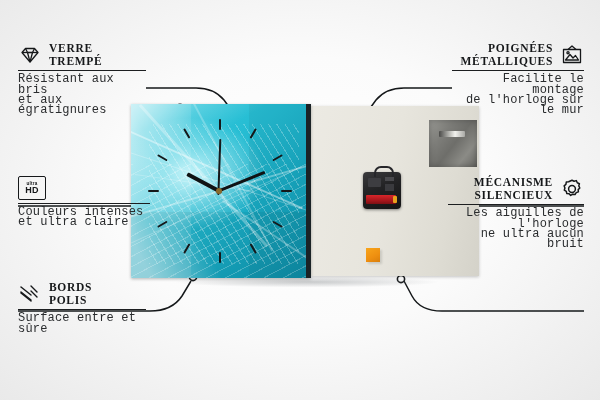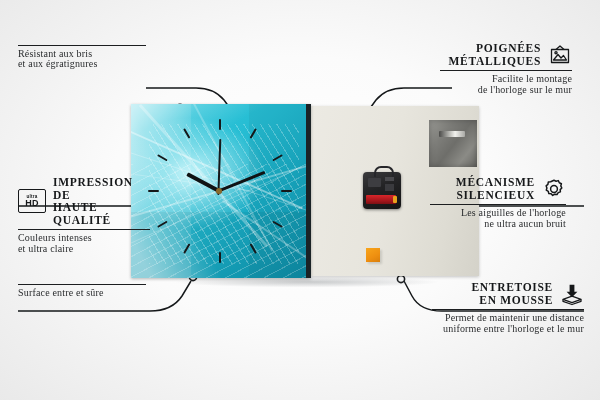--- a/index.html
+++ b/index.html
@@ -107,28 +107,28 @@
   .f-right .f-head{justify-content:flex-end;}
   .f-title{
     font-family:"Liberation Serif",serif;font-weight:bold;
     font-size:11.5px;line-height:12.6px;letter-spacing:.7px;color:#16181a;
     text-transform:uppercase;white-space:pre-line;
   }
   .f-icon{width:24px;height:24px;flex:0 0 24px;color:#16181a;}
   .f-icon svg{display:block;width:24px;height:24px;}
   .f-rule{height:1px;background:#1c1e20;margin:3px 0 3px;}
   .f-desc{
-    font-family:Liberation Serif, serif;font-size:10px;line-height:10.4px;
+    font-family:Liberation Mono, monospace;font-size:12px;line-height:10.4px;
     color:#2a2c2e;white-space:pre-line;letter-spacing:.18px;
   }
   #feat-verre{left:18px;top:42px;width:128px;}
   #feat-impression{left:18px;top:176px;width:132px;}
   #feat-bords{left:18px;top:281px;width:128px;}
-  #feat-poignees{left:440px;top:42px;width:132px;}
-  #feat-mecanisme{left:430px;top:176px;width:136px;}
+  #feat-poignees{left:452px;top:42px;width:132px;}
+  #feat-mecanisme{left:448px;top:176px;width:136px;}
   #feat-entretoise{left:432px;top:281px;width:152px;}
   .hd-badge{
     width:26px;height:22px;border:1.4px solid #16181a;border-radius:2px;
     display:flex;flex-direction:column;align-items:center;justify-content:center;
     flex:0 0 26px;
   }
   .hd-ultra{font-family:"Liberation Sans",sans-serif;font-size:4.6px;font-weight:bold;letter-spacing:.2px;color:#16181a;line-height:5px;}
   .hd-hd{font-family:"Liberation Sans",sans-serif;font-size:9px;font-weight:bold;letter-spacing:.2px;color:#16181a;line-height:9.5px;}
   #leaders{position:absolute;left:0;top:0;width:600px;height:400px;}
 </style>
@@ -205,40 +205,64 @@
         <div class="tick" style="transform:rotate(330deg) translateY(-72px);"></div>
         <div class="hand" id="hand-hour"></div>
         <div class="hand" id="hand-minute"></div>
         <div class="hand" id="hand-second"></div>
         <div id="cap"></div>
       </div>
     </div>
   </div>
 
   <div class="feature f-left" id="feat-verre">
+    <div class="f-head">
+      <span class="f-icon">
+        <svg viewBox="0 0 24 24" fill="none" stroke="currentColor" stroke-width="1.3" stroke-linejoin="round">
+          <path d="M4 9.5 L7.5 5.5 H16.5 L20 9.5 L12 19 Z"></path>
+          <path d="M4 9.5 H20"></path>
+            <path d="M7.5 5.5 L9.5 9.5 L12 19"></path>
+            <path d="M16.5 5.5 L14.5 9.5 L12 19"></path>
+          <path d="M9.5 9.5 H14.5"></path>
+        </svg>
+      </span>
+      <span class="f-title">VERRE
+TREMPÉ</span>
+    </div>
     <div class="f-rule"></div>
     <div class="f-desc">Résistant aux bris
 et aux égratignures</div>
   </div>
 
   <div class="feature f-left" id="feat-impression">
     <div class="f-head">
       <span class="hd-badge">
         <span class="hd-ultra">ultra</span>
         <span class="hd-hd">HD</span>
       </span>
-      <span class="f-title">IMPRESSION DE
-HAUTE QUALITÉ</span>
     </div>
     <div class="f-rule"></div>
     <div class="f-desc">Couleurs intenses
 et ultra claire</div>
   </div>
 
   <div class="feature f-left" id="feat-bords">
+    <div class="f-head">
+      <span class="f-icon">
+        <svg viewBox="0 0 24 24" fill="none" stroke="currentColor" stroke-width="1.4" stroke-linecap="round">
+          <path d="M3 5 L13 13"></path>
+            <path d="M3 10 L13 18"></path>
+            <path d="M3 15 L13 23" transform="translate(0,-4)"></path>
+          <path d="M13 4 L19 10"></path>
+            <path d="M13 9 L19 15"></path>
+        </svg>
+      </span>
+      <span class="f-title">BORDS
+POLIS</span>
+    </div>
     <div class="f-rule"></div>
     <div class="f-desc">Surface entre et sûre</div>
   </div>
 
   <div class="feature f-right" id="feat-poignees">
     <div class="f-head">
       <span class="f-title">POIGNÉES
 MÉTALLIQUES</span>
       <span class="f-icon">
         <svg viewBox="0 0 24 24" fill="none" stroke="currentColor" stroke-width="1.3" stroke-linejoin="round">
@@ -263,30 +287,14 @@
           <path d="M12 3.2 l2.1 1.0 2.2-0.6 1.0 2.1 2.1 1.0-0.6 2.2 1.0 2.1-1.6 1.6 0.2 2.3-2.2 0.7-1.2 2.0-2.3-0.4-2.0 1.2-1.6-1.6-2.3-0.2-0.5-2.2-2.0-1.2 0.6-2.2-0.8-2.2 1.8-1.4 0.4-2.3 2.3-0.3z"></path>
           <circle cx="12" cy="12" r="3.4"></circle>
         </svg>
       </span>
     </div>
     <div class="f-rule"></div>
     <div class="f-desc">Les aiguilles de l'horloge
 ne ultra aucun bruit</div>
   </div>
 
-  <div class="feature f-right" id="feat-entretoise">
-    <div class="f-head">
-      <span class="f-title">ENTRETOISE
-EN MOUSSE</span>
-      <span class="f-icon">
-        <svg viewBox="0 0 24 24" fill="none" stroke="currentColor" stroke-width="1.3" stroke-linejoin="round">
-          <path d="M9.6 2.8 h4.8 v7.0 h3.0 L12 15.3 L6.6 9.8 h3.0 z" fill="currentColor" stroke="none"></path>
-          <path d="M12 14.2 L21 17.4 L12 20.6 L3 17.4 Z"></path>
-          <path d="M3 17.4 v1.9 L12 22.5 L21 19.3 v-1.9"></path>
-        </svg>
-      </span>
-    </div>
-    <div class="f-rule"></div>
-    <div class="f-desc">Permet de maintenir une distance
-uniforme entre l'horloge et le mur</div>
-  </div>
 
 </div>
 
 </body></html>

